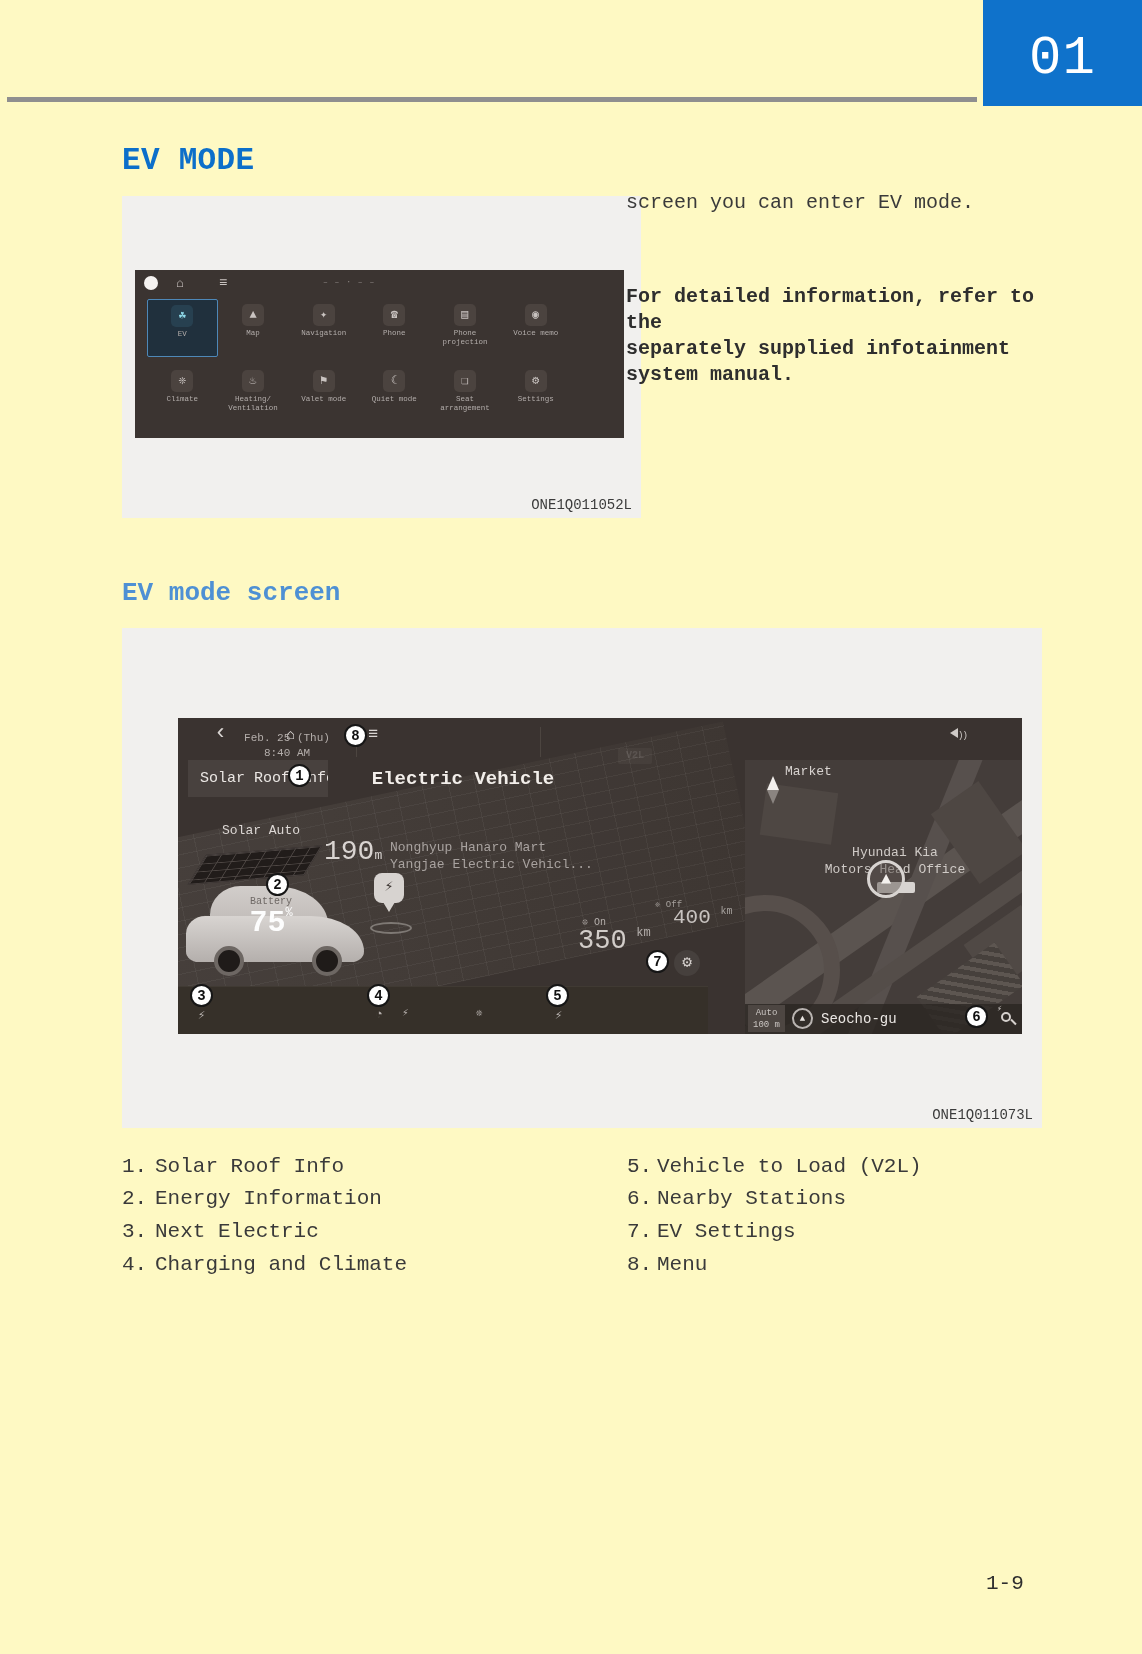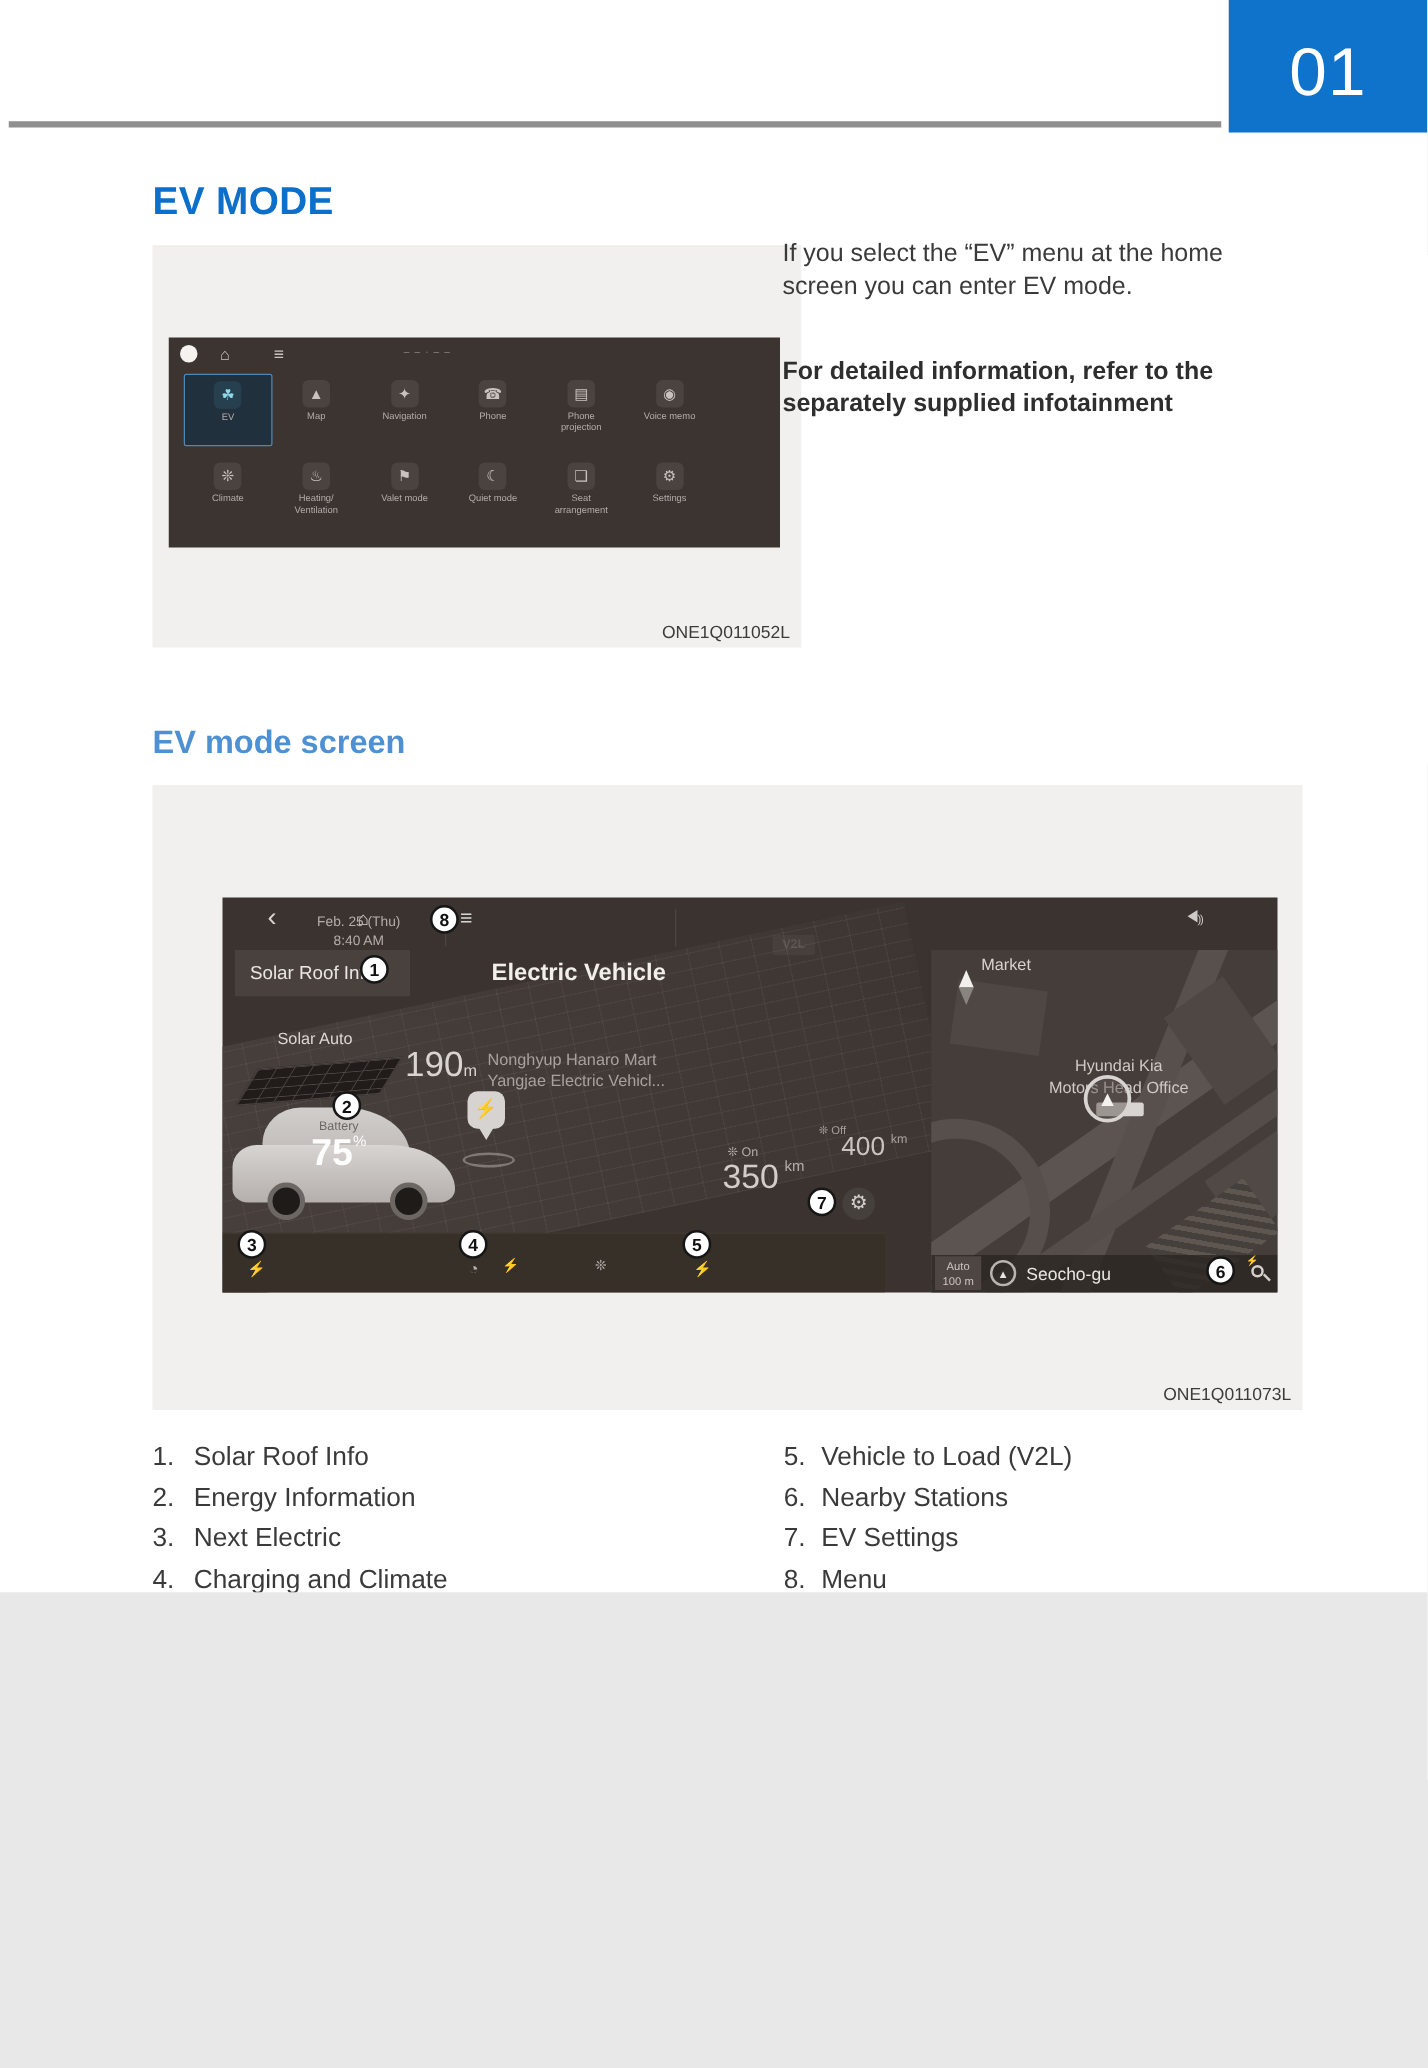--- a/index.html
+++ b/index.html
@@ -1,17 +1,17 @@
 <!DOCTYPE html>
 <html><head>
 <meta charset="utf-8">
 <style>
   * { margin:0; padding:0; box-sizing:border-box; }
   body { background:#e8e8e8; font-family:"Liberation Sans", sans-serif; }
-  .page { position:relative; width:1142px; height:1274px; background:#ffffff; margin:0 auto; overflow:hidden; }
+  .page { position:relative; width:1142px; height:1654px; background:#fef9c3; margin:0 auto; overflow:hidden;font-family:Liberation Mono, monospace; }
 
   
   .top-rule { position:absolute; left:7px; top:97px; width:970px; height:5px; background:#8f8f8f; }
   .chapter-box { position:absolute; left:983px; top:0; width:159px; height:106px; background:#0f72cb;
     color:#fff; display:flex; align-items:center; justify-content:center; font-size:54px; font-weight:400; padding-top:10px; letter-spacing:1px; }
 
   .h1 { position:absolute; left:122px; top:143px; font-size:31px; font-weight:bold; color:#0c6fca; letter-spacing:.3px; }
   .h2 { position:absolute; left:122px; top:578px; font-size:26px; font-weight:bold; color:#4e90d4; }
 
   .figblock { position:absolute; background:#f1f0ee; }
@@ -205,26 +205,26 @@
         <div class="hs-app">
           <div class="hs-icon">⚙</div>
           <div class="hs-label">Settings</div>
         </div>
       </div>
     </div>
     <div class="fig-caption">ONE1Q011052L</div>
   </div>
 
   <div class="intro-text">
-    <div>If you select the “EV” menu at the home</div>
     <div>screen you can enter EV mode.</div>
   </div>
   <div class="intro-note">
     <div>For detailed information, refer to the</div>
     <div>separately supplied infotainment</div>
+    <div>system manual.</div>
   </div>
 
   <div class="h2">EV mode screen</div>
 
   <div class="figblock fig2">
     <div class="evs">
 
       <div class="evs-back">‹</div>
       <div class="evs-home">⌂</div>
       <span class="co" style="left:166px; top:6px;">8</span>

